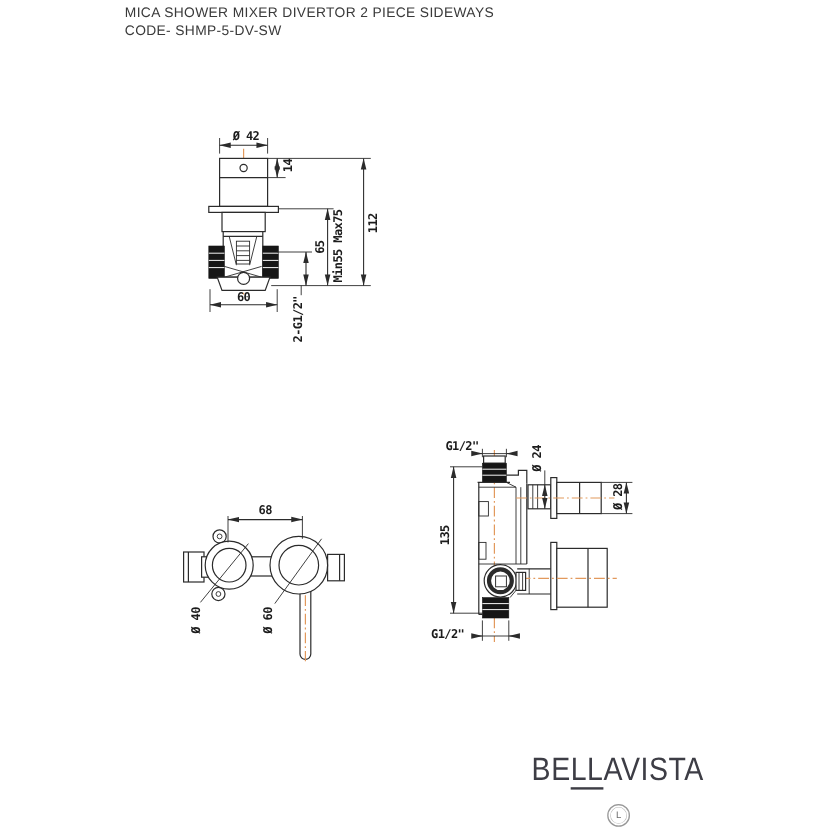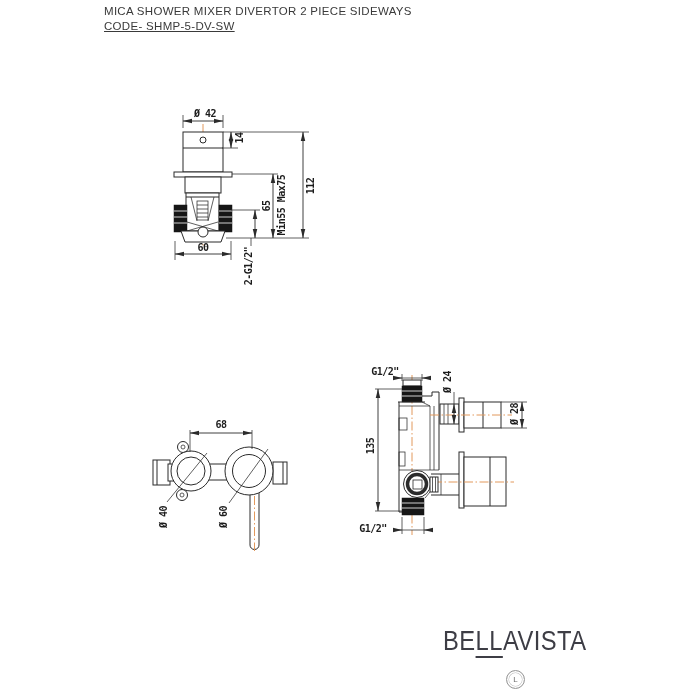--- a/index.html
+++ b/index.html
@@ -2,21 +2,21 @@
 <html><head>
 <meta charset="utf-8">
 <style>
   html,body{margin:0;padding:0;}
   body{width:700px;height:700px;background:#ffffff;position:relative;overflow:hidden;
        font-family:"Liberation Sans", sans-serif;}
   .page{position:absolute;inset:0;width:604px;height:700px;}
 
   .header{position:absolute;left:104px;top:4px;color:#3a3a3a;}
   .header .t1{font-size:11.5px;letter-spacing:0.3px;line-height:14.5px;}
-  .header .t2{font-size:11.5px;letter-spacing:0.3px;line-height:14.5px;text-decoration:underline;}
+  .header .t2{font-size:11.5px;letter-spacing:0.3px;line-height:14.5px;}
 
   svg{position:absolute;left:0;top:0;}
   .ln{stroke:#2b2b2b;stroke-width:1;fill:none;}
   .lnw{stroke:#2b2b2b;stroke-width:1;fill:#ffffff;}
   .thin{stroke:#2b2b2b;stroke-width:0.75;fill:none;}
   .ext{stroke:#2b2b2b;stroke-width:0.75;fill:none;}
   .dim{stroke:#2b2b2b;stroke-width:0.9;fill:none;
        marker-start:url(#arr);marker-end:url(#arr);}
   .dimh{stroke:#2b2b2b;stroke-width:0.9;fill:none;marker-end:url(#arr);}
   .cl{stroke:#e2995c;stroke-width:1;fill:none;stroke-dasharray:9 2.5 1.5 2.5;}

